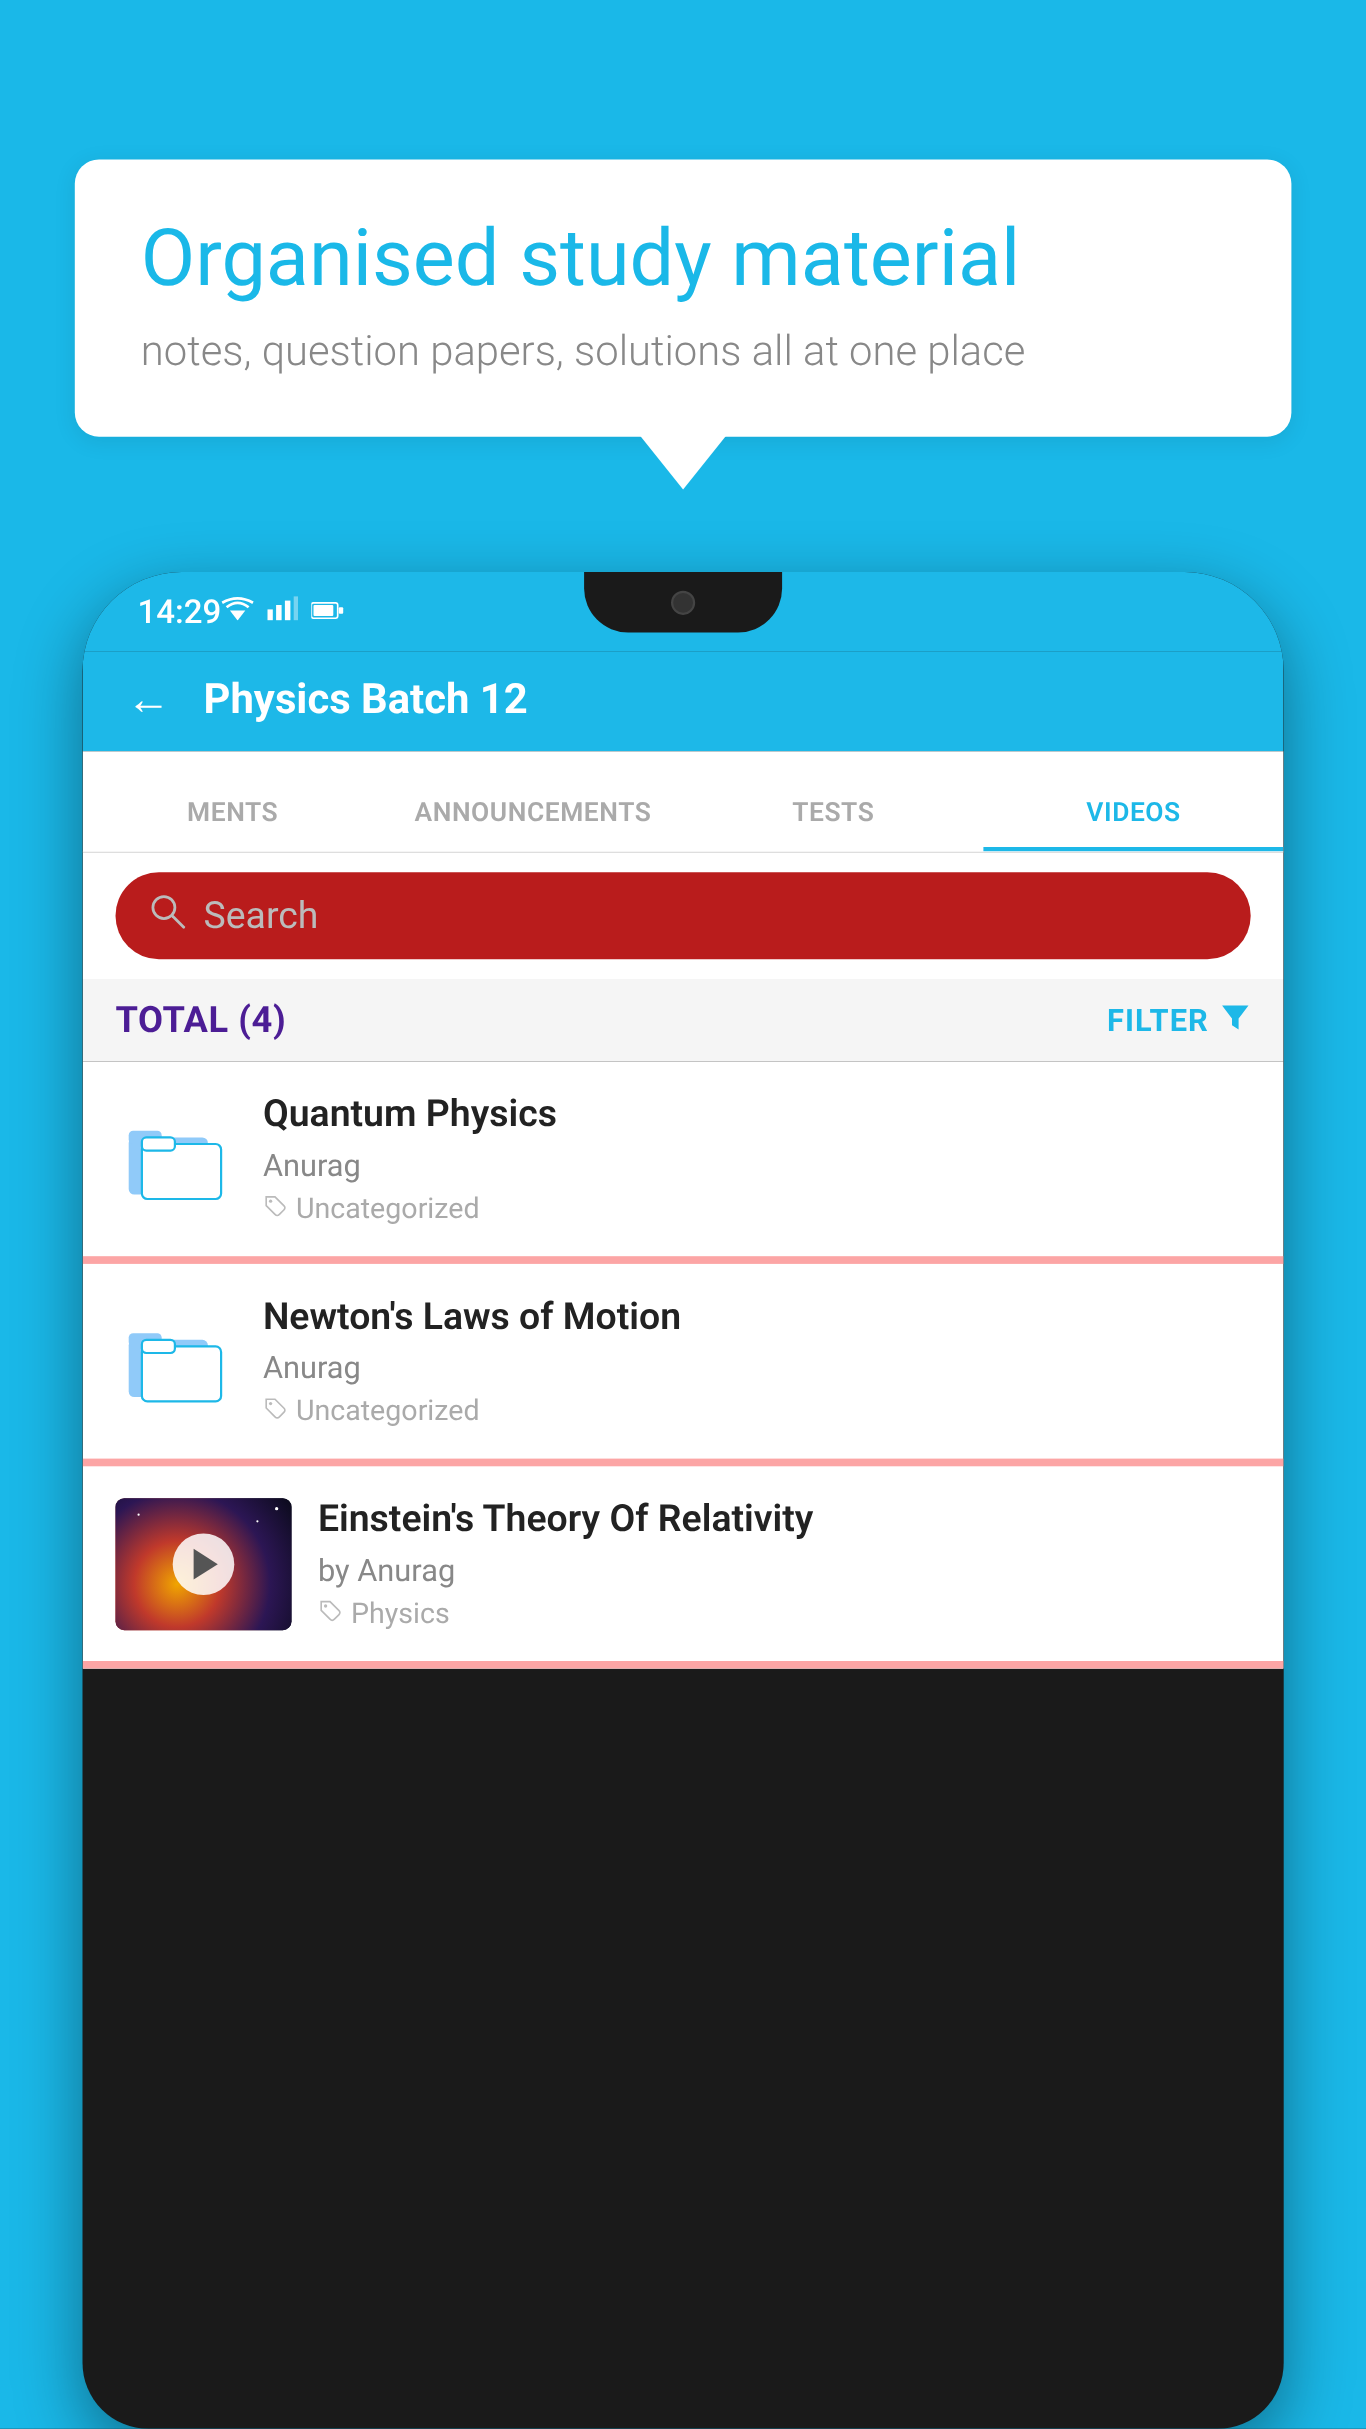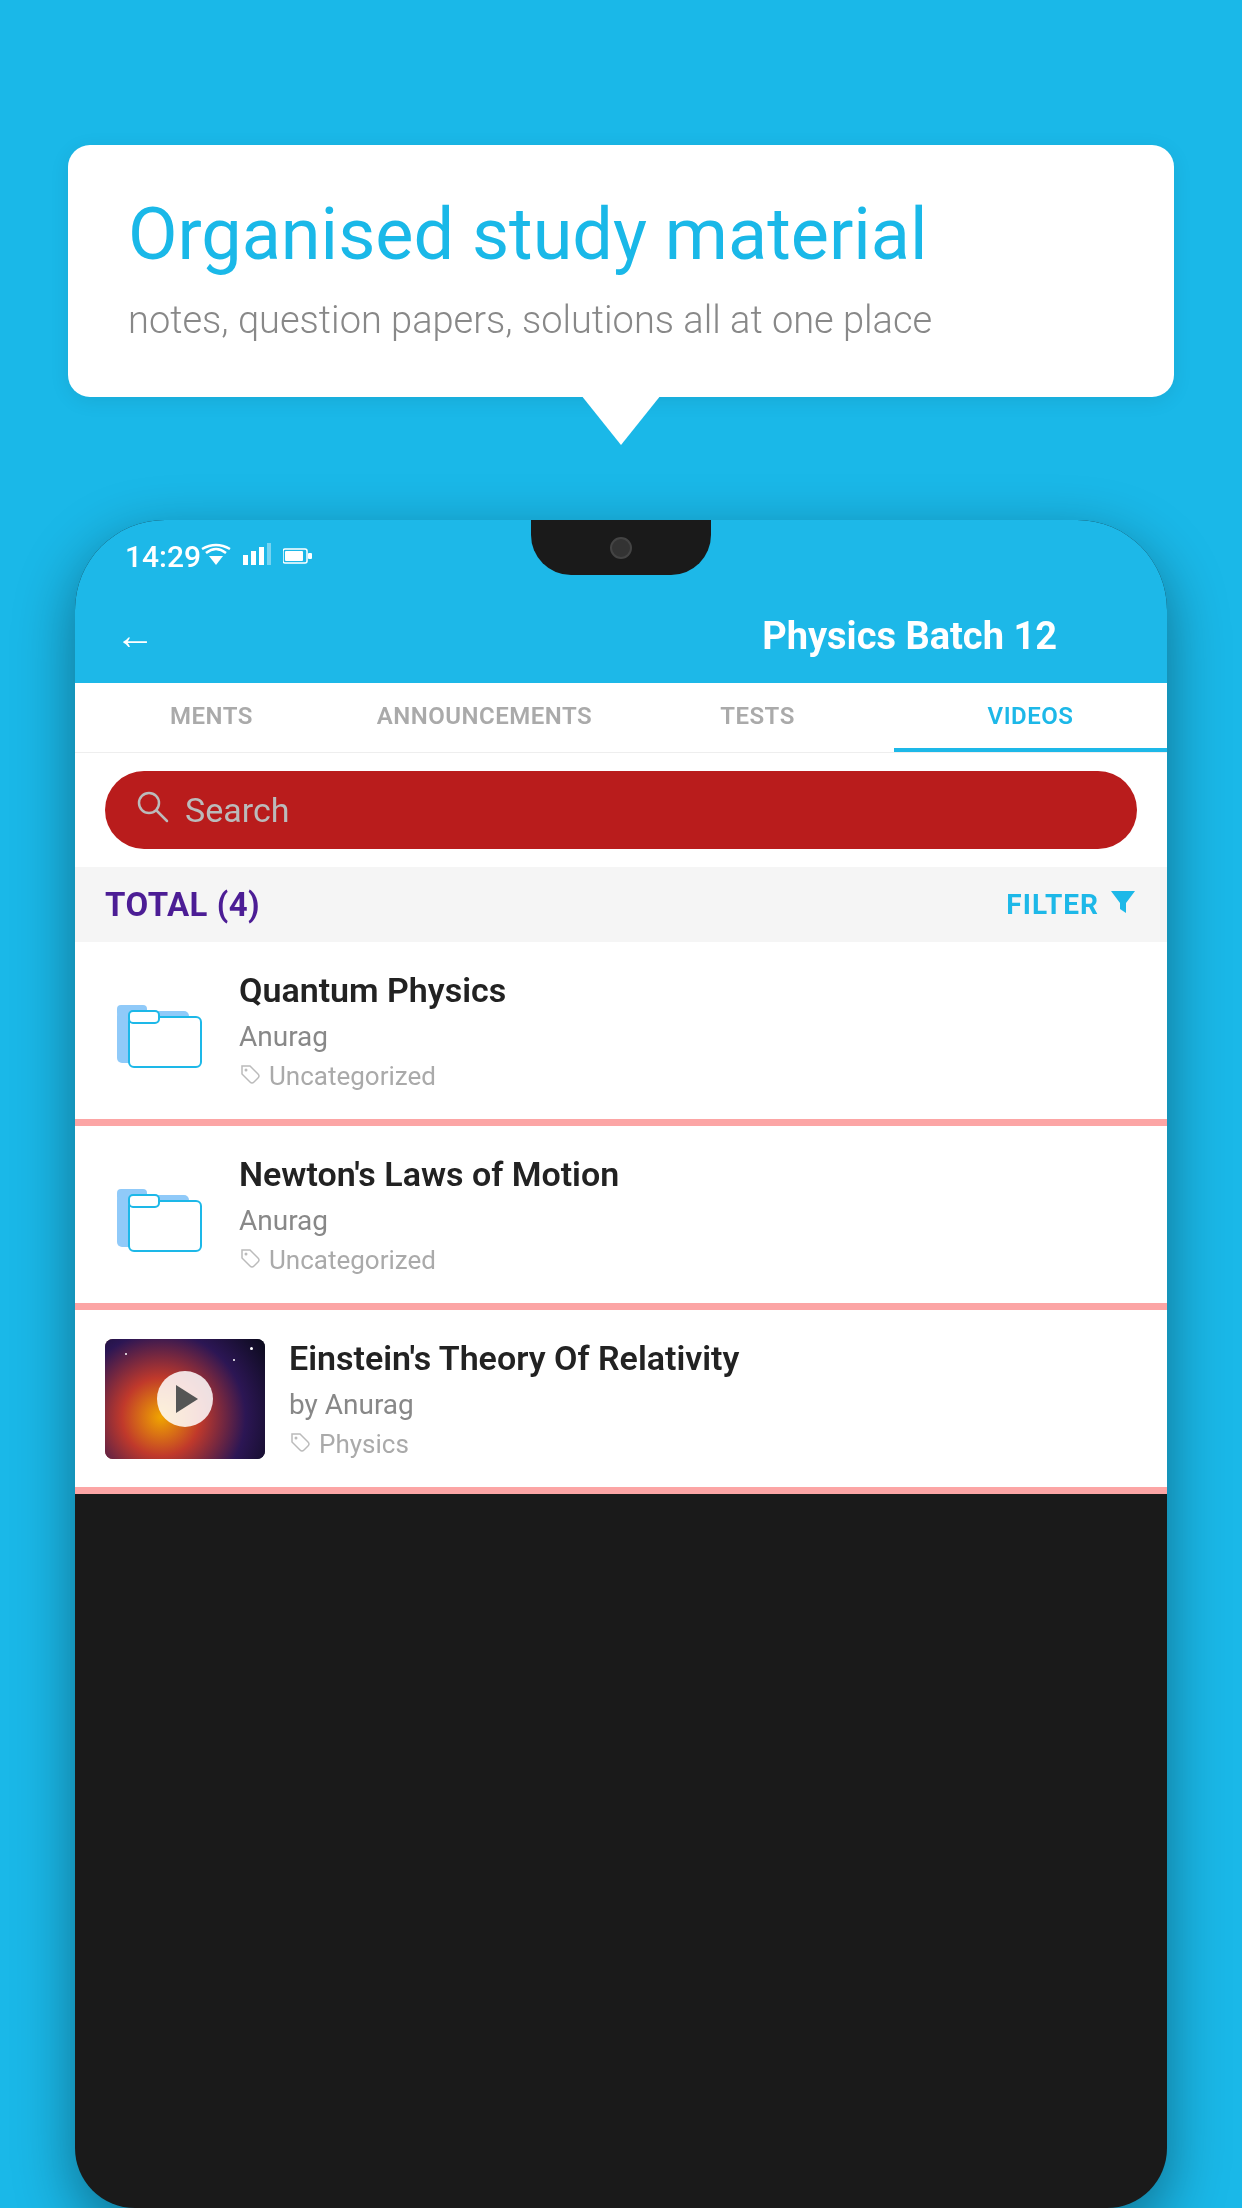--- a/index.html
+++ b/index.html
@@ -128,21 +128,21 @@
       gap: 30px;
     }
 
     .back-arrow {
       color: white;
       font-size: 40px;
       cursor: pointer;
     }
 
     .header-title-block {
-      text-align: right;
+      text-align: left;
       flex: 1;
     }
 
     .header-title-block .title {
       color: white;
       font-size: 38px;
       font-weight: 700;
     }
 
     .header-title-block .subtitle {
@@ -155,21 +155,21 @@
     .tabs-bar {
       background: white;
       display: flex;
       border-bottom: 1px solid #eee;
       overflow: hidden;
     }
 
     .tab-item {
       flex: 1;
       text-align: center;
-      padding: 19px 5px 22px;
+      padding: 41px 5px 22px;
       font-size: 24px;
       font-weight: 600;
       color: #aaa;
       letter-spacing: 0.5px;
       position: relative;
       cursor: pointer;
     }
 
     .tab-item.active {
       color: #1db8e8;

